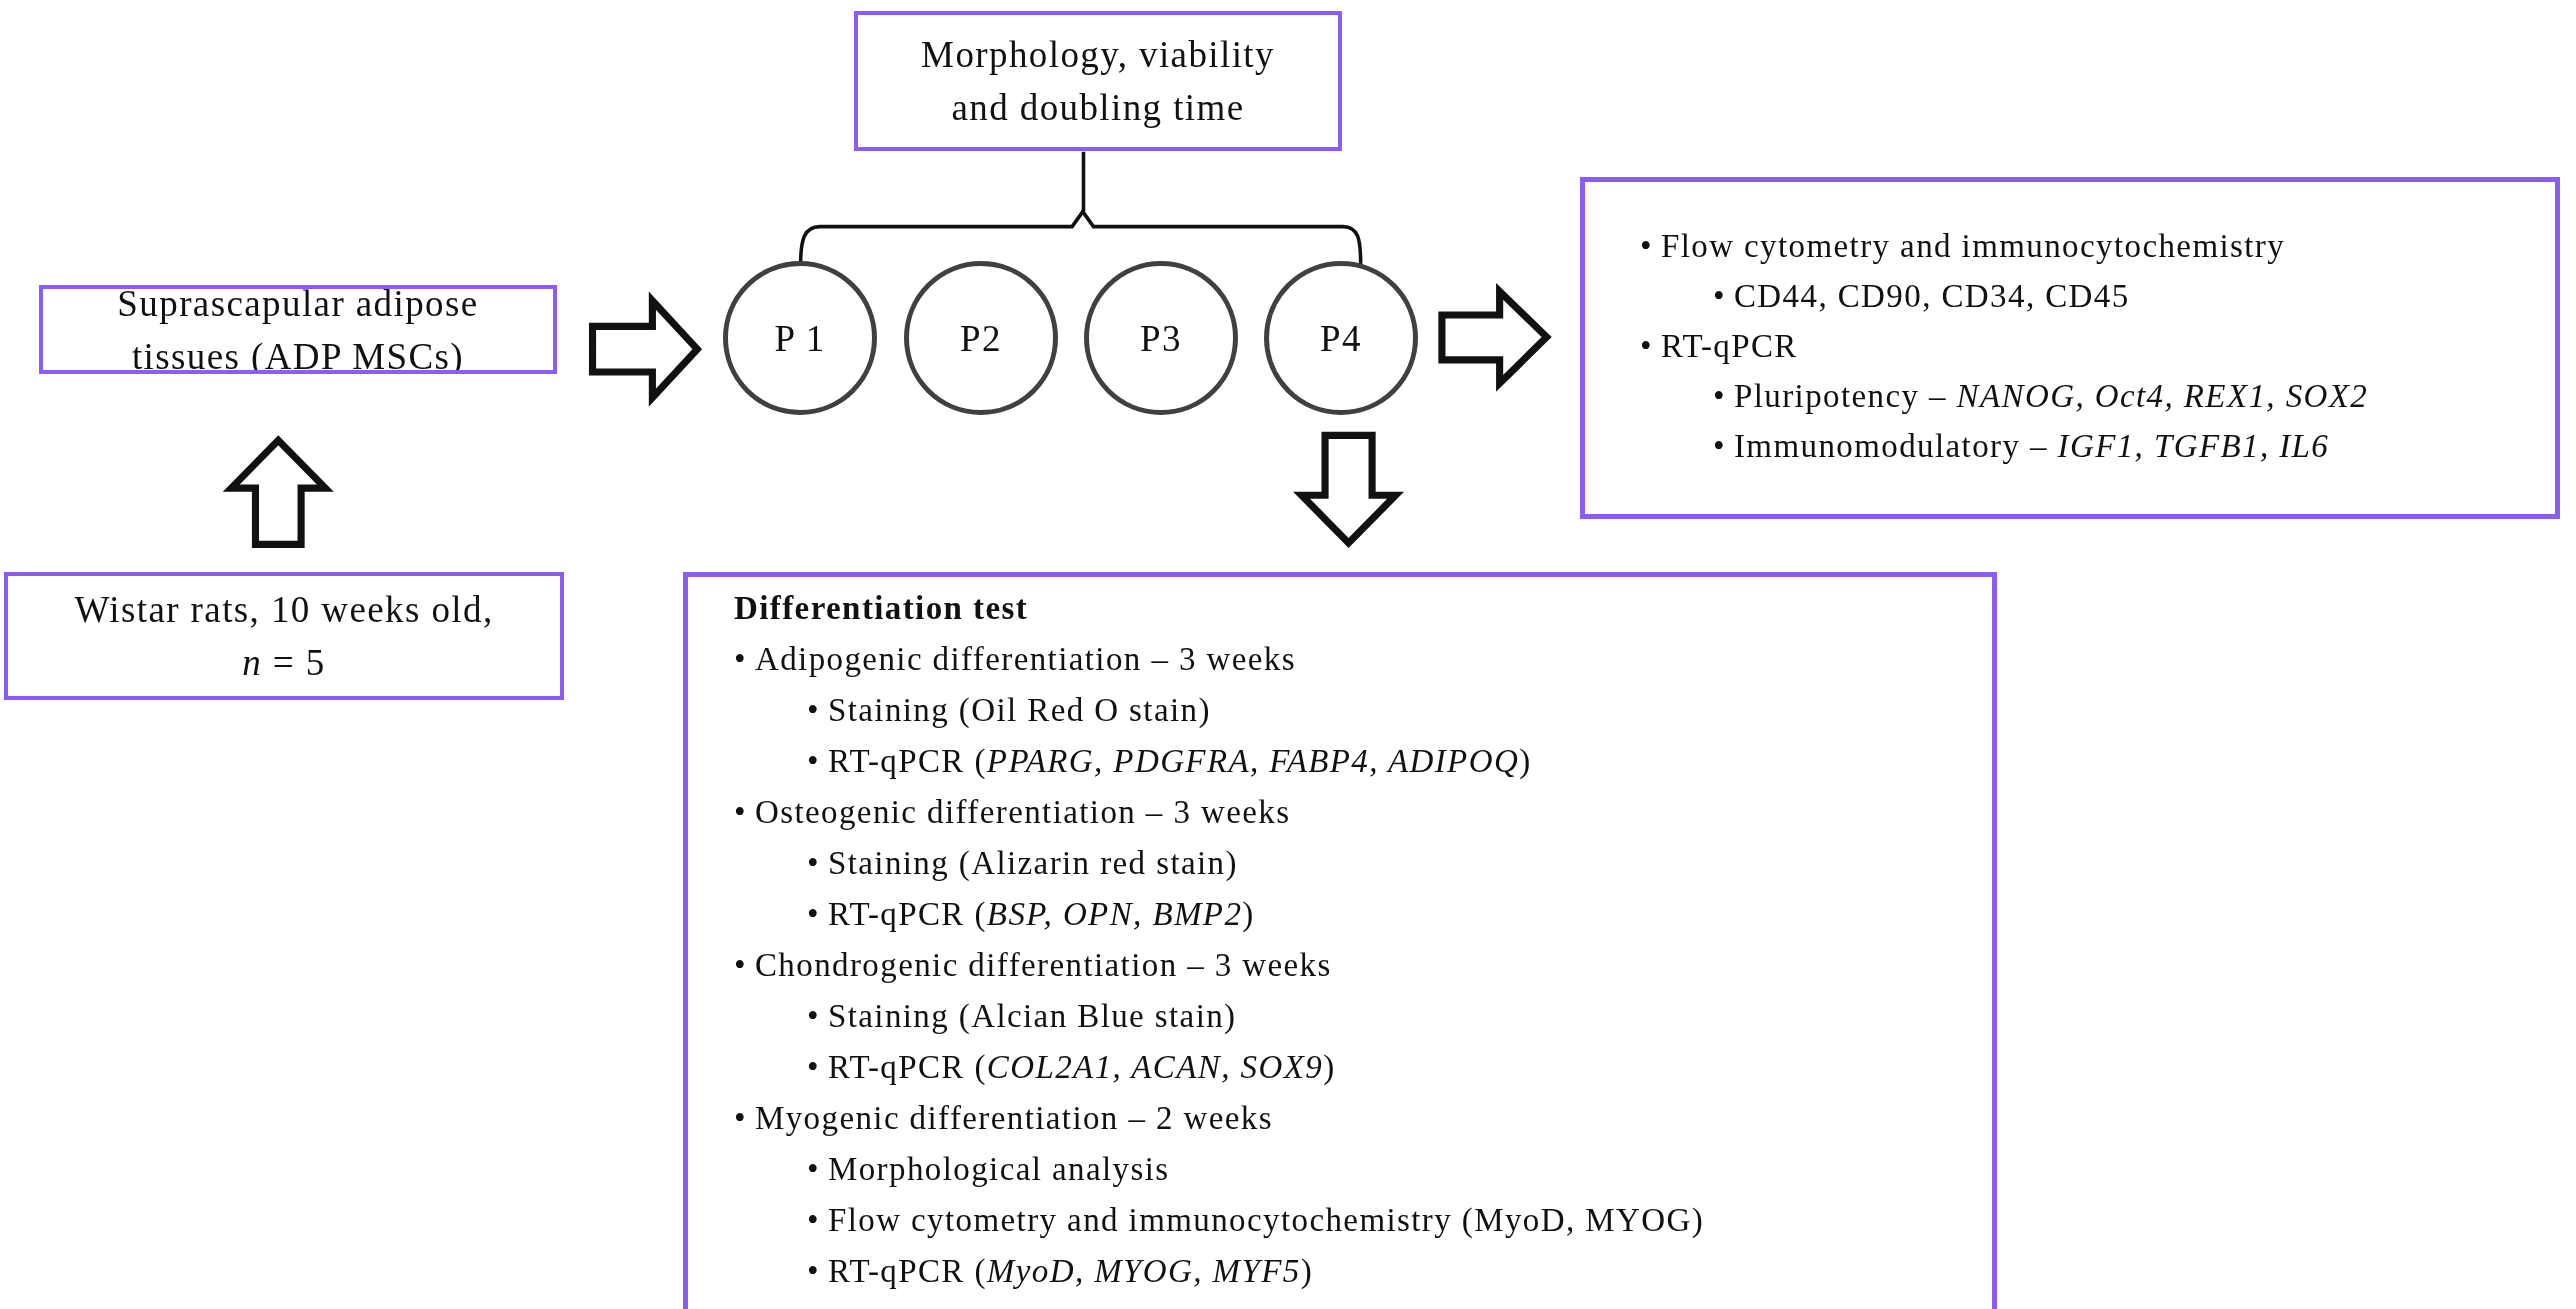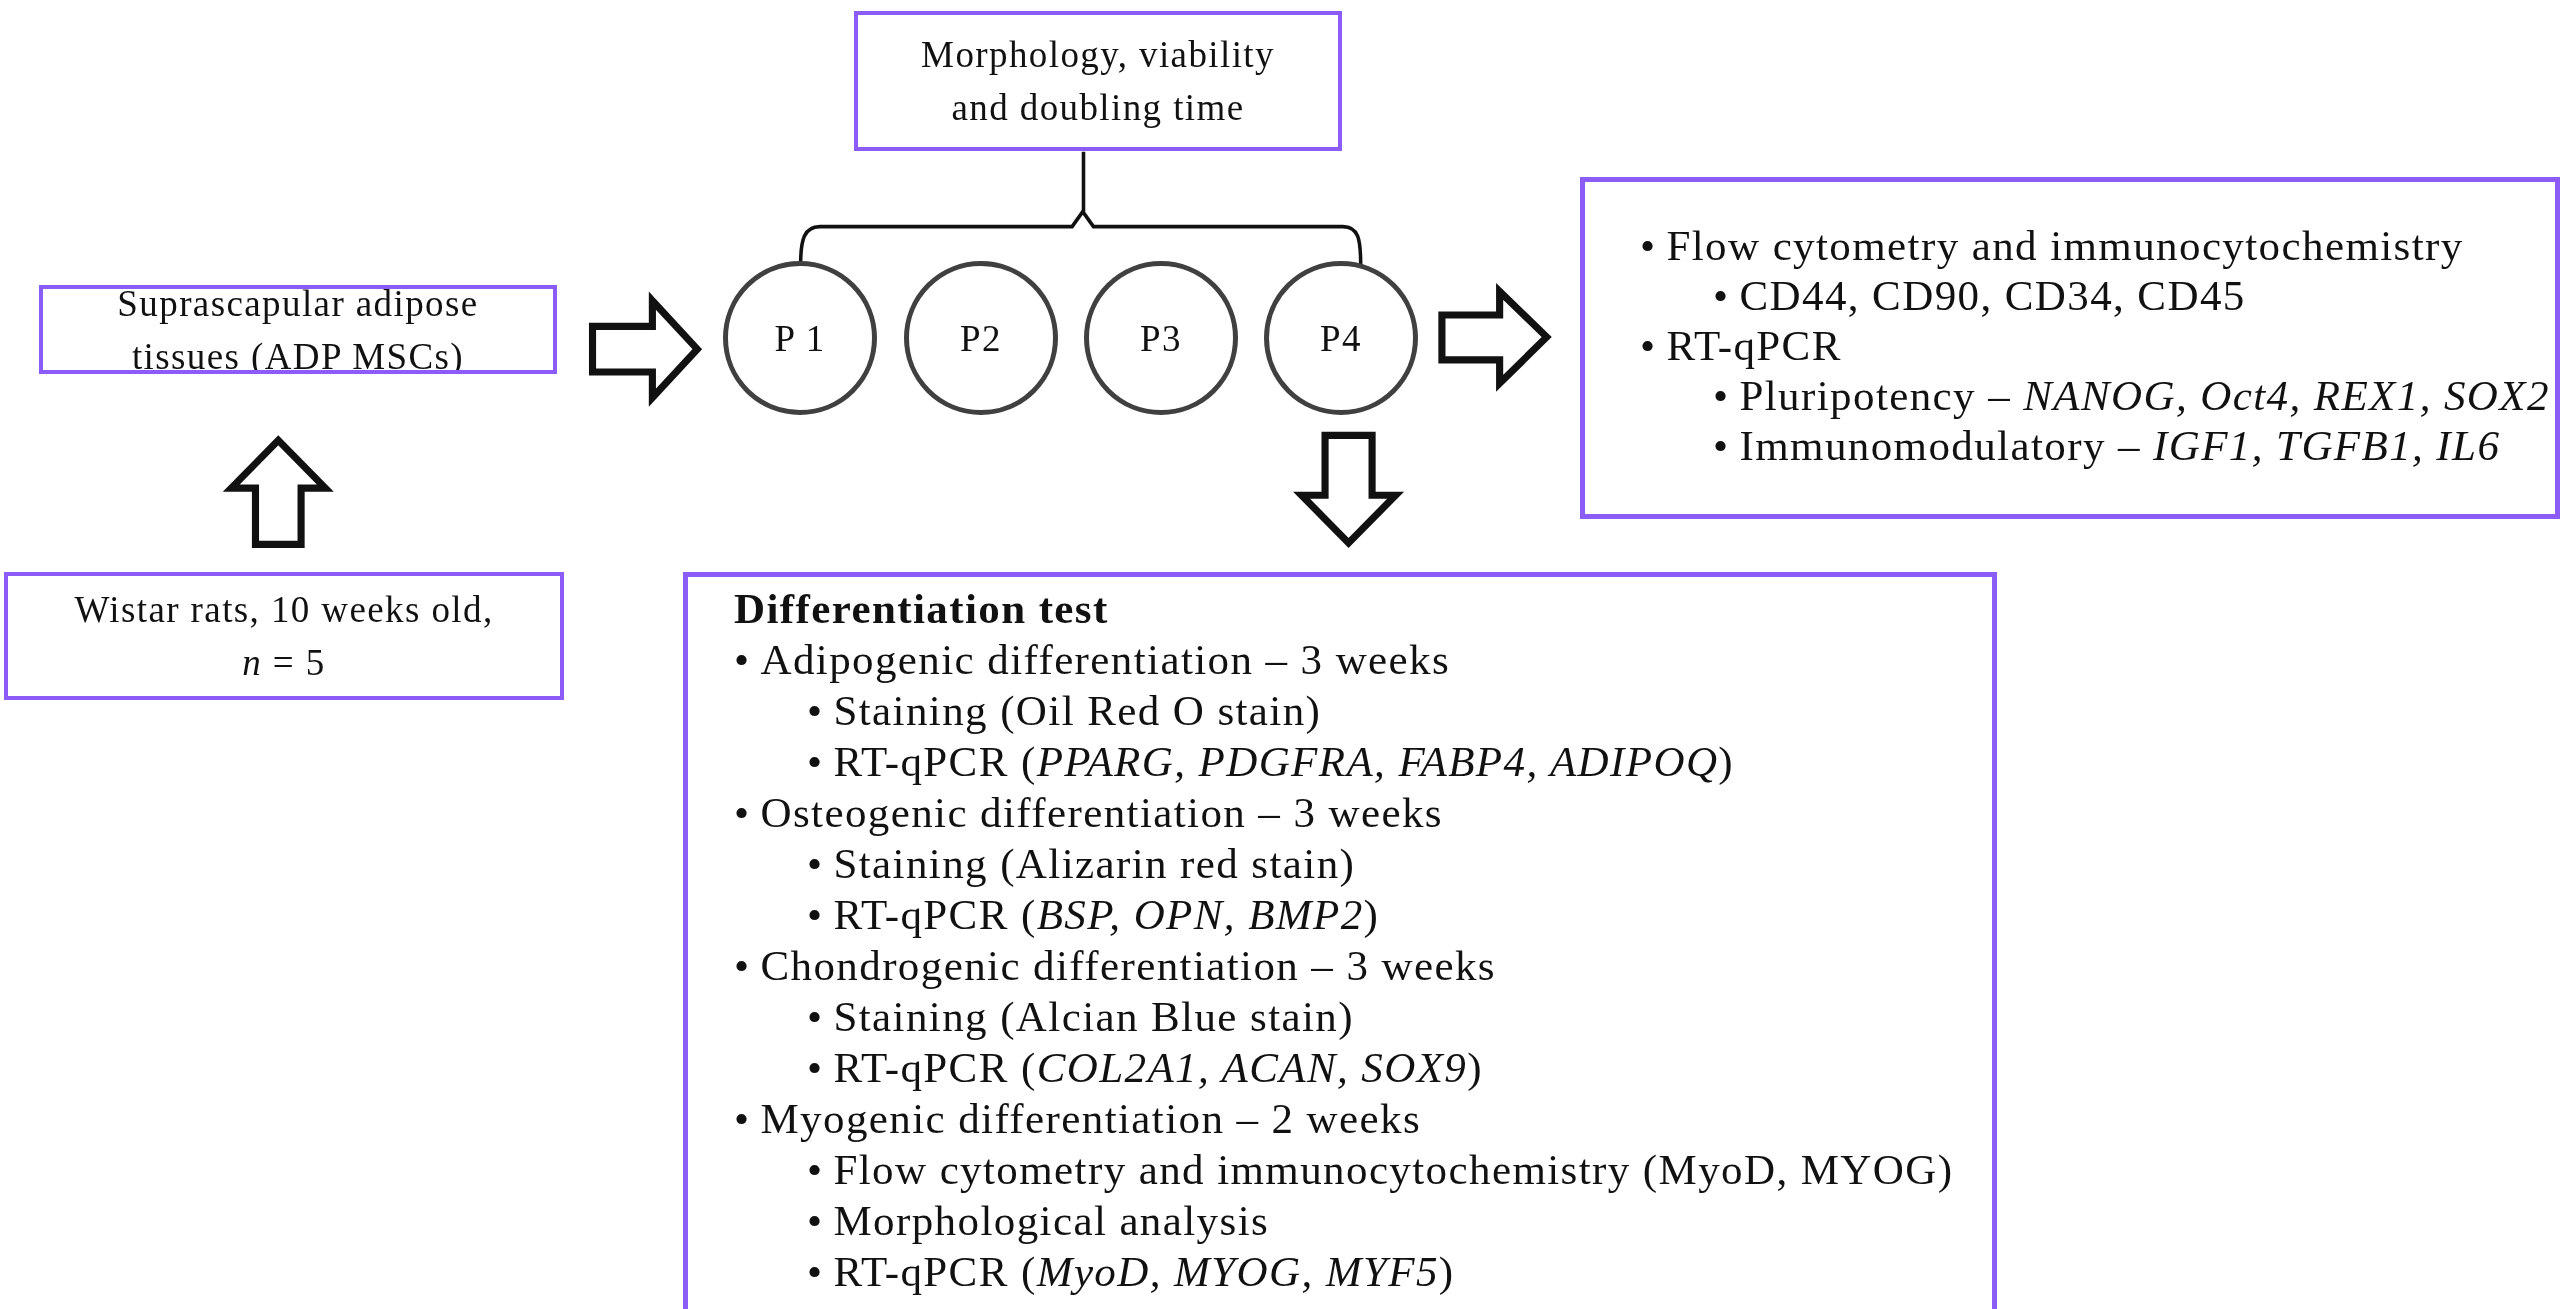--- a/index.html
+++ b/index.html
@@ -13,21 +13,21 @@
   svg.connectors{position:absolute;left:0;top:0;width:2576px;height:1309px;}
   .box{
     position:absolute;box-sizing:border-box;border:5px solid #8b5cf6;background:#ffffff;
     overflow:hidden;
   }
   .box.thin{border-width:4.3px;}
   .box-center{display:flex;flex-direction:column;justify-content:center;}
   .box-center .rich-line{text-align:center;}
   .rich-line{white-space:pre;letter-spacing:1.4px;}
   .small-text .rich-line{font-size:37px;line-height:53px;}
-  .list-text .rich-line{font-size:43px;}
+  .list-text .rich-line{font-size:33px;}
   .it{font-style:italic;}
   .bd{font-weight:bold;}
   .ind1{padding-left:73px;}
   .circle{
     position:absolute;box-sizing:border-box;width:154px;height:154px;border-radius:50%;
     border:5px solid #404040;background:#ffffff;
     display:flex;align-items:center;justify-content:center;
     font-size:37px;letter-spacing:1.4px;
   }
   .assays-box{padding:39px 14.3px 0 55px;}
@@ -104,20 +104,20 @@
         <div class="rich-line"><span>• Adipogenic differentiation – 3 weeks</span></div>
         <div class="rich-line ind1"><span>• Staining (Oil Red O stain)</span></div>
         <div class="rich-line ind1"><span>• RT-qPCR (</span><span class="it">PPARG, PDGFRA, FABP4, ADIPOQ</span><span>)</span></div>
         <div class="rich-line"><span>• Osteogenic differentiation – 3 weeks</span></div>
         <div class="rich-line ind1"><span>• Staining (Alizarin red stain)</span></div>
         <div class="rich-line ind1"><span>• RT-qPCR (</span><span class="it">BSP, OPN, BMP2</span><span>)</span></div>
         <div class="rich-line"><span>• Chondrogenic differentiation – 3 weeks</span></div>
         <div class="rich-line ind1"><span>• Staining (Alcian Blue stain)</span></div>
         <div class="rich-line ind1"><span>• RT-qPCR (</span><span class="it">COL2A1, ACAN, SOX9</span><span>)</span></div>
         <div class="rich-line"><span>• Myogenic differentiation – 2 weeks</span></div>
+        <div class="rich-line ind1"><span>• Morphological analysis</span></div>
         <div class="rich-line ind1"><span>• Flow cytometry and immunocytochemistry (MyoD, MYOG)</span></div>
-        <div class="rich-line ind1"><span>• Morphological analysis</span></div>
         <div class="rich-line ind1"><span>• RT-qPCR (</span><span class="it">MyoD, MYOG, MYF5</span><span>)</span></div>
       </div>
   </div>
 
 </div>
 
 
 </body></html>

